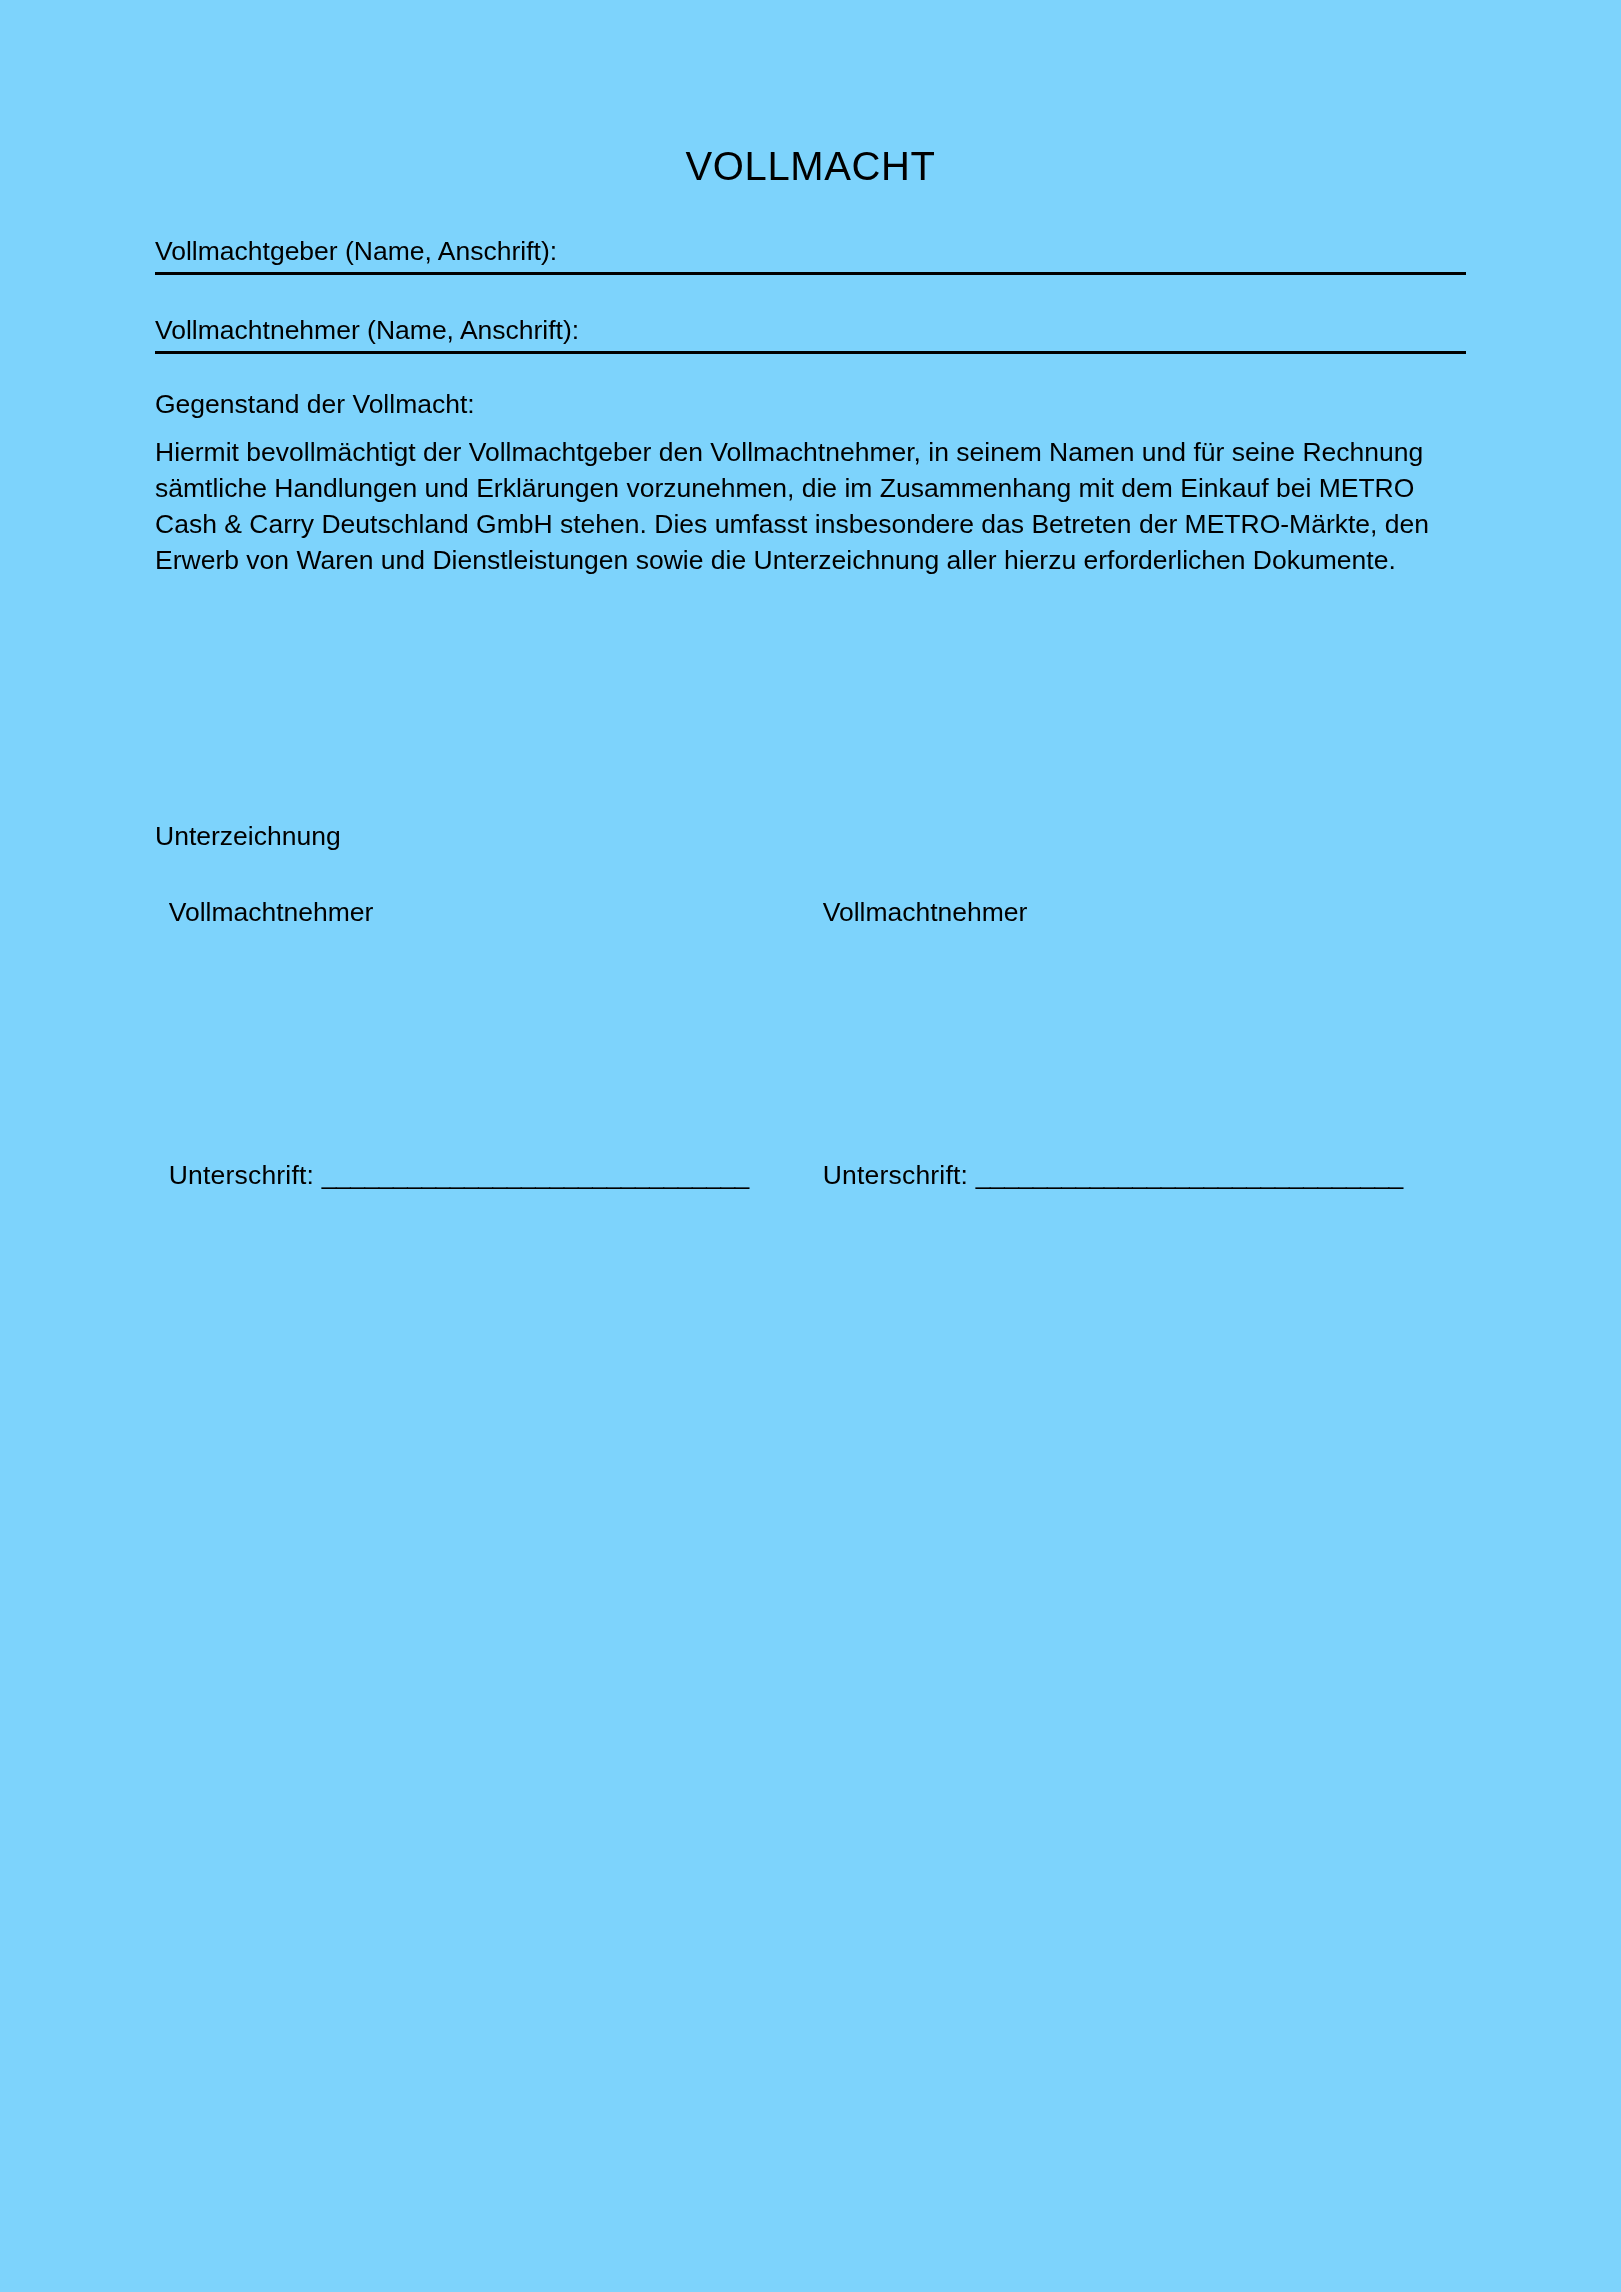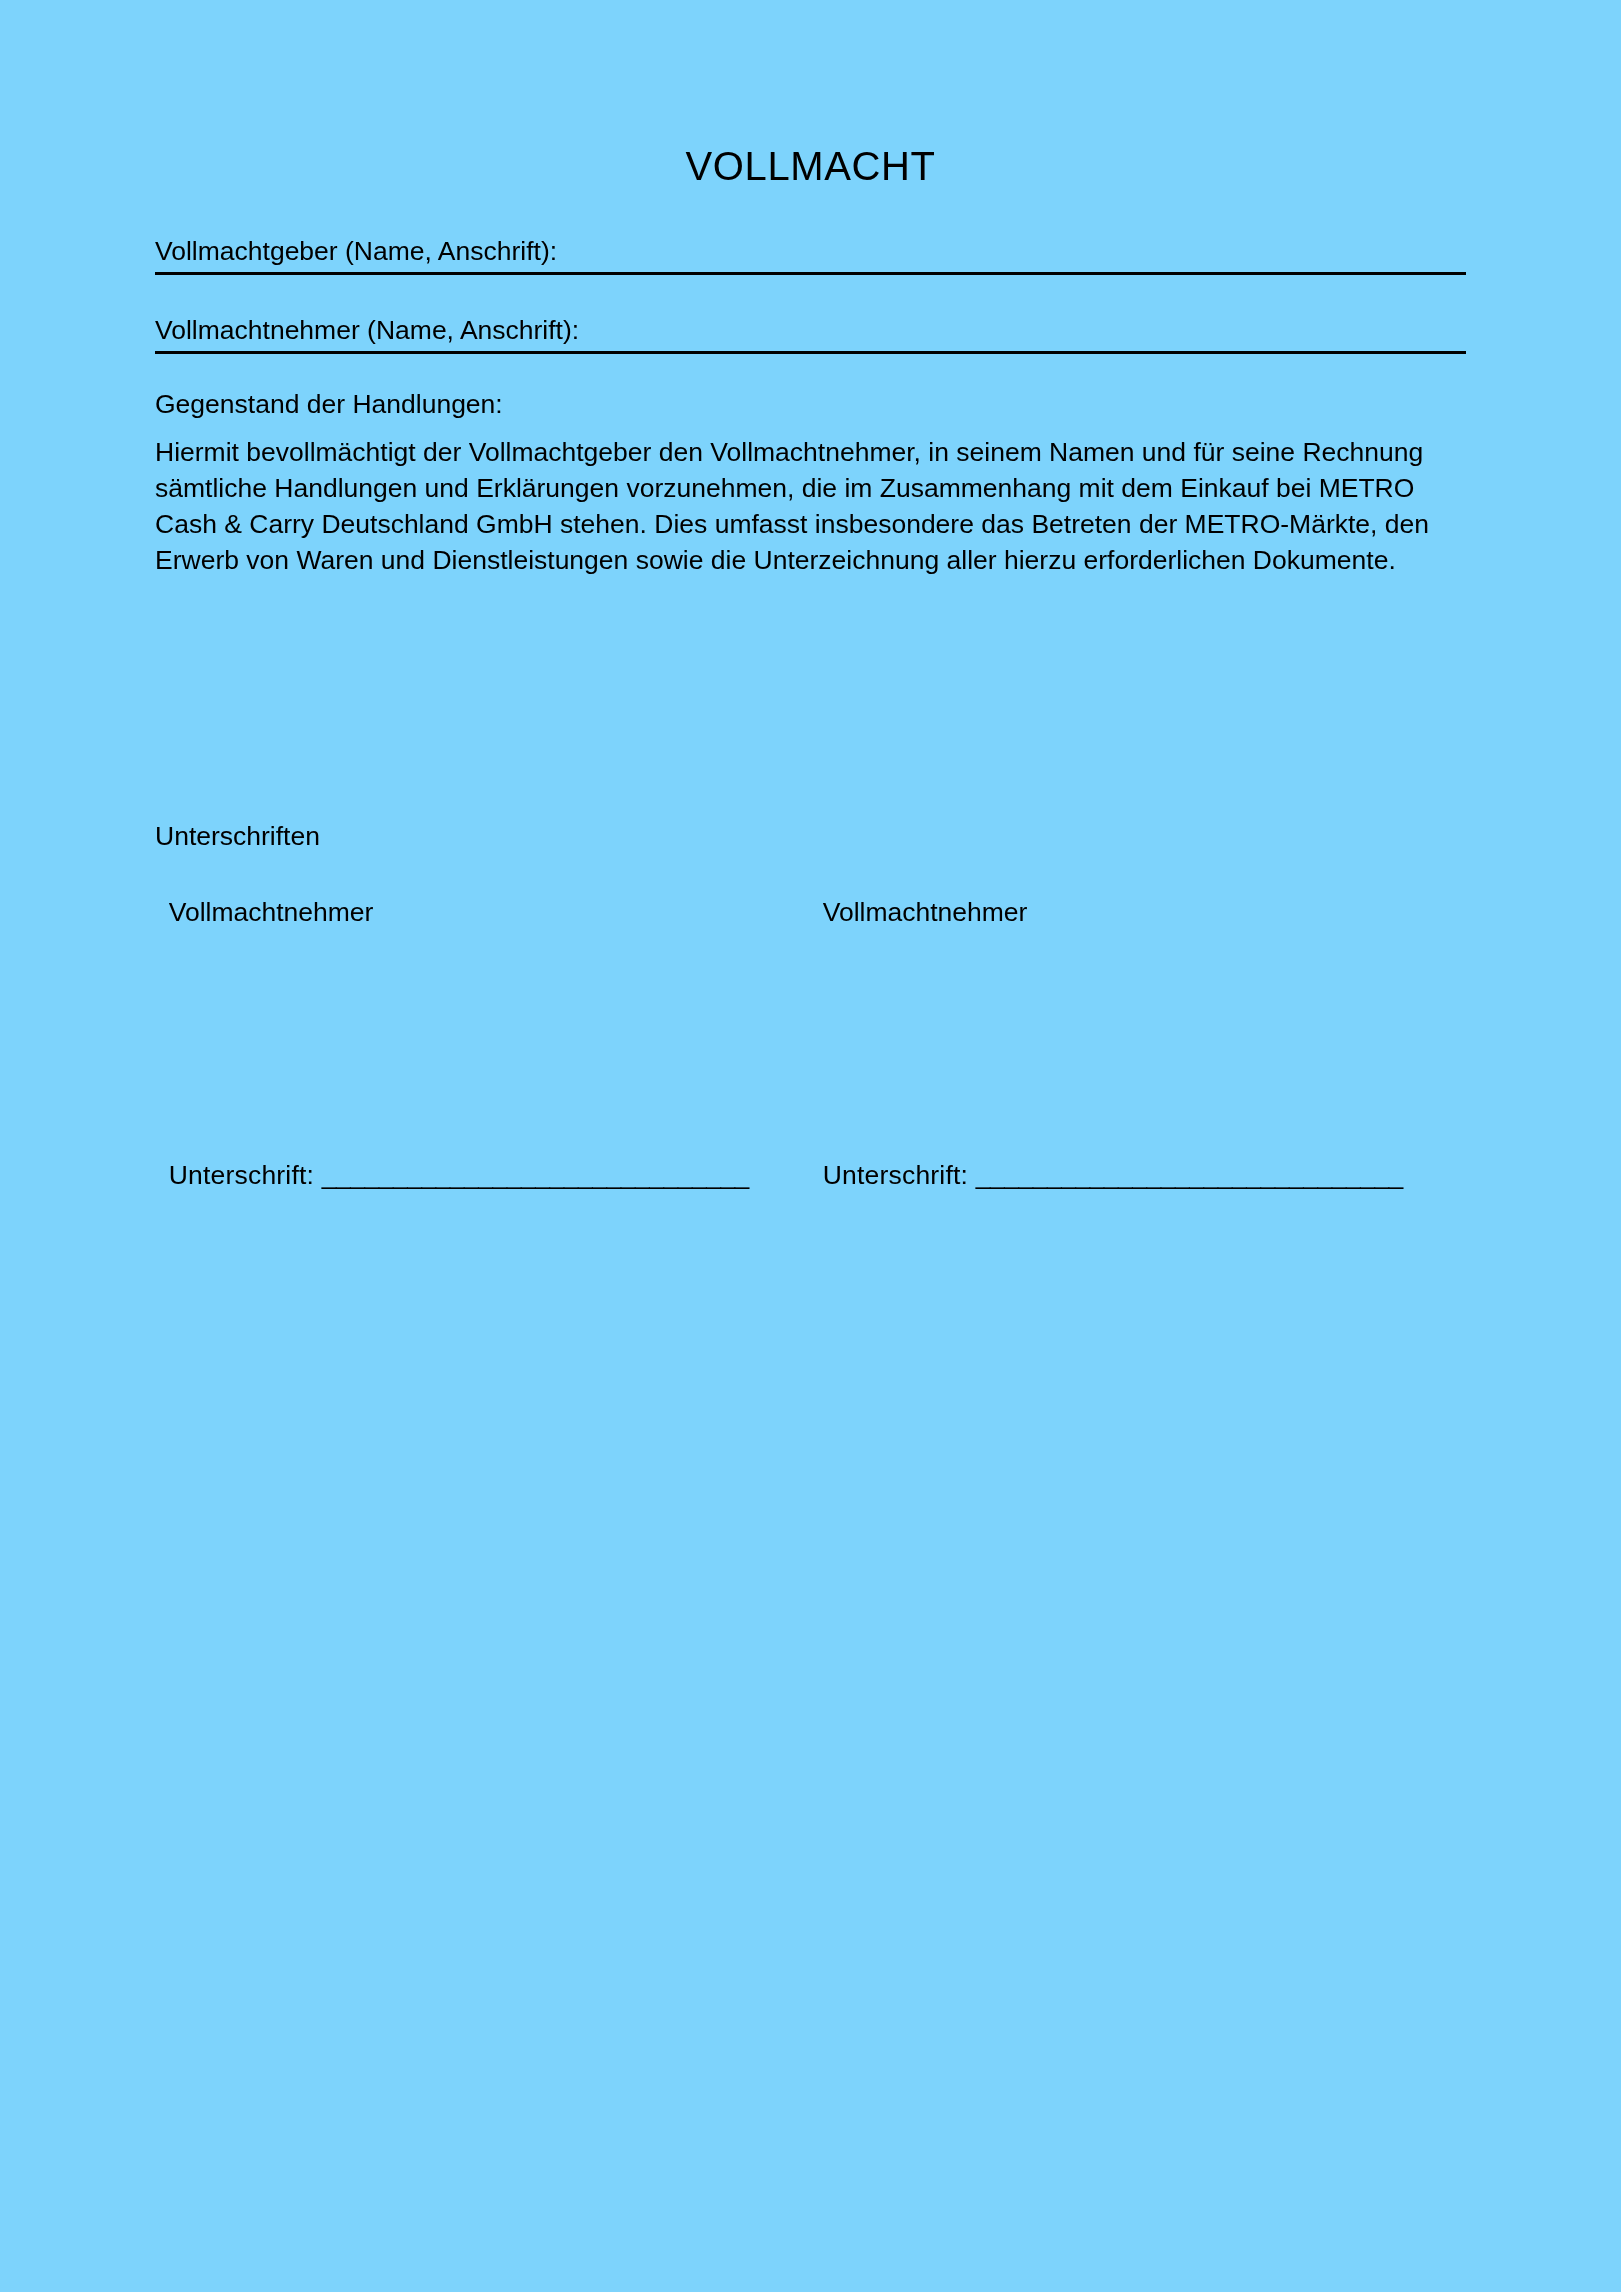--- a/index.html
+++ b/index.html
@@ -137,26 +137,26 @@
   <h1 class="doc-title">VOLLMACHT</h1>
 
   <div class="field-row" id="field-grantee">
     <span class="field-label">Vollmachtnehmer (Name, Anschrift):</span>
   </div>
 
   <div class="field-row" id="field-grantor">
     <span class="field-label">Vollmachtgeber (Name, Anschrift):</span>
   </div>
 
-  <div class="subject-heading">Gegenstand der Handlungen:</div>
+  <div class="subject-heading">Gegenstand der Vollmacht:</div>
 
   <div class="subject-body">Hiermit bevollmächtigt der Vollmachtgeber den Vollmachtnehmer, in seinem Namen und für seine Rechnung sämtliche Handlungen und Erklärungen vorzunehmen, die im Zusammenhang mit dem Einkauf bei METRO Cash &amp; Carry Deutschland GmbH stehen. Dies umfasst insbesondere das Betreten der METRO-Märkte, den Erwerb von Waren und Dienstleistungen sowie die Unterzeichnung aller hierzu erforderlichen Dokumente.</div>
 
 
-  <div class="signatures-heading">Unterschriften</div>
+  <div class="signatures-heading">Unterzeichnung</div>
 
   <div class="signature-block">
     <div class="signature-columns">
 
       <div class="signature-column">
         <div class="signature-party">Vollmachtnehmer</div>
         <div class="signature-space"></div>
         <div class="signature-line"><span>Unterschrift:</span> <span class="sig-rule">______________________________</span></div>
       </div>
 

